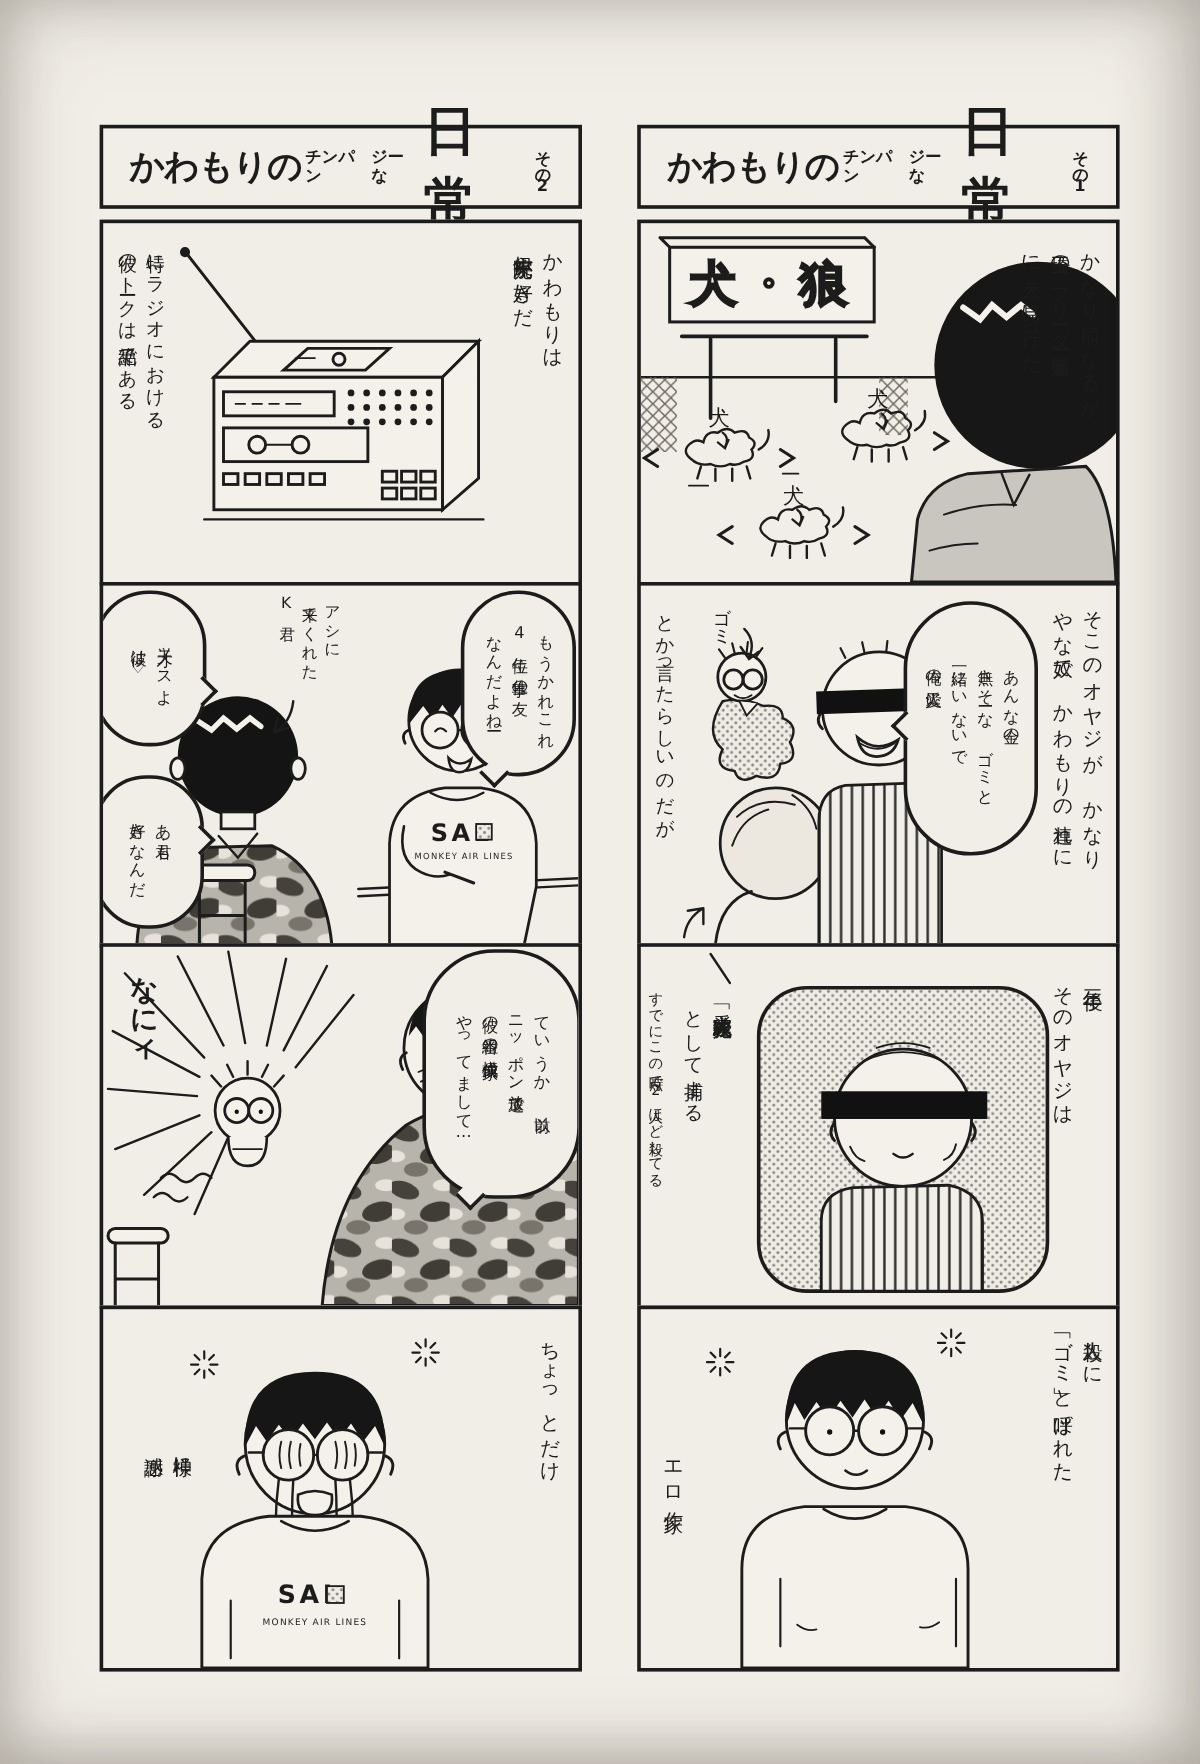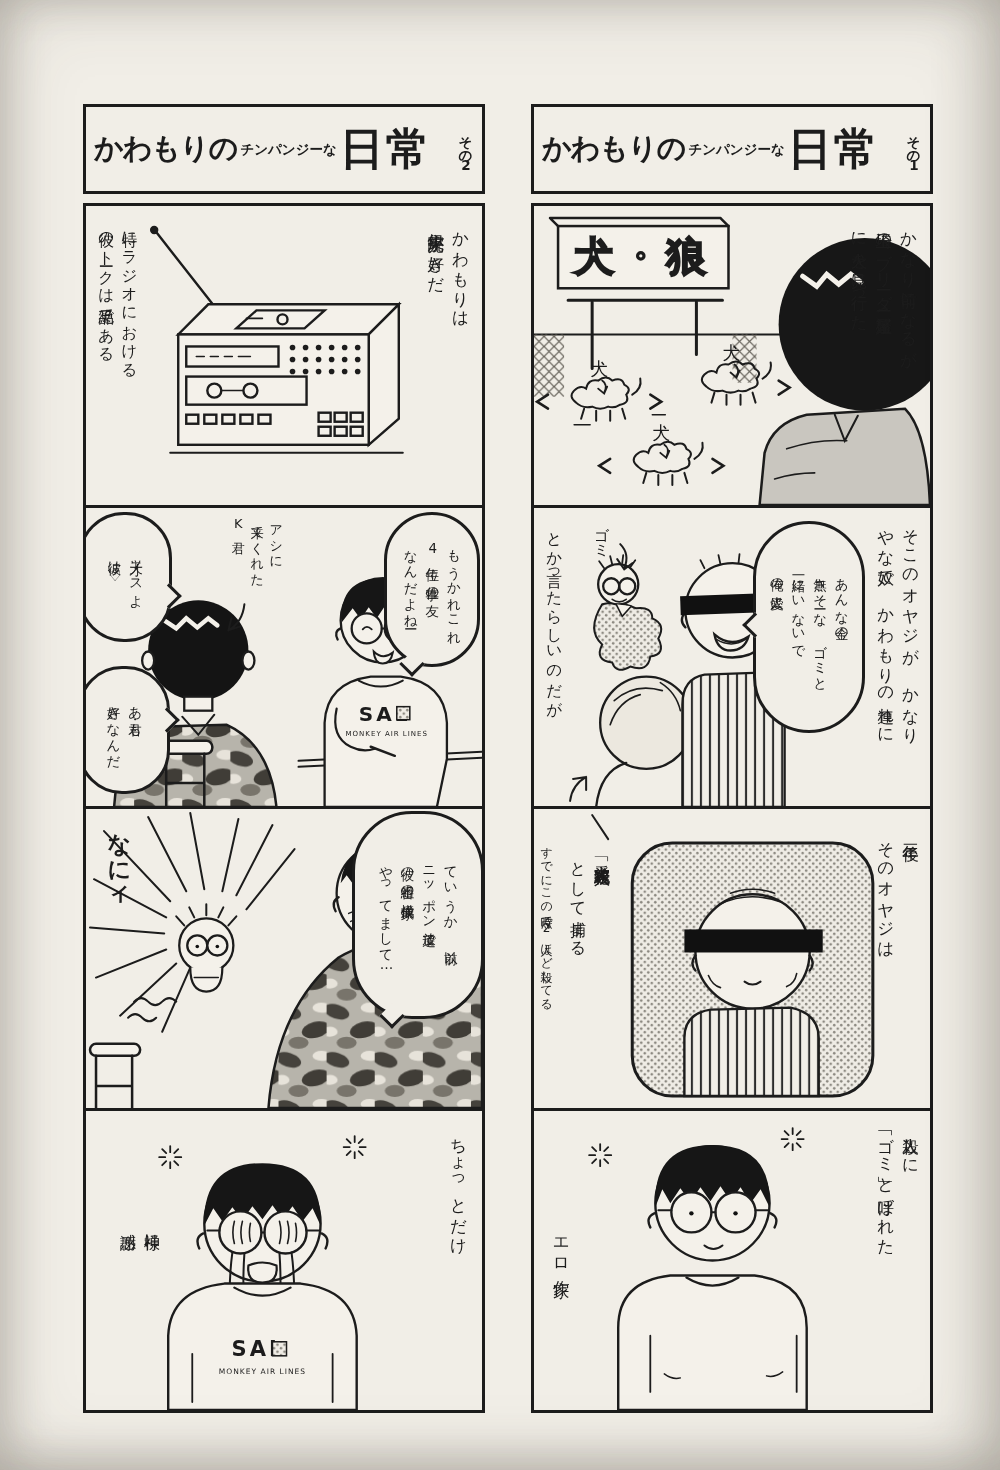--- a/index.html
+++ b/index.html
@@ -5,22 +5,22 @@
   :root{ --paper:#f1eee7; --ink:#1c1c1c; }
   html,body{margin:0;padding:0;background:#dddad2;}
   .page{position:relative;width:1000px;height:1470px;background:var(--paper);
         font-family:"DejaVu Sans",sans-serif;color:var(--ink);overflow:hidden;}
   .page::after{content:"";position:absolute;inset:0;pointer-events:none;
         box-shadow:inset 0 0 80px rgba(70,62,50,.16), inset -28px 0 46px rgba(70,62,50,.14),
                    inset 20px 0 36px rgba(70,62,50,.10), inset 0 -20px 40px rgba(70,62,50,.10);}
   .strip{position:absolute;width:402px;top:104px;}
   .strip-sono1{left:531px;}
   .strip-sono2{left:83px;}
-  .title-box{height:90px;border:3.5px solid var(--ink);background:var(--paper);
-        display:flex;align-items:center;padding:0 8px;box-sizing:border-box;}
+  .title-box{height:70px;border:3.5px solid var(--ink);background:var(--paper);
+        display:flex;align-items:center;padding:0 22px;box-sizing:border-box;}
   .t-name{font-size:29px;font-weight:700;letter-spacing:-1px;white-space:nowrap;}
   .t-small{display:flex;flex-direction:row;font-size:13.5px;font-weight:700;line-height:1.15;margin:2px 3px 0 3px;}
   .t-big{font-size:44px;font-weight:700;letter-spacing:2px;}
   .t-part{margin-left:auto;writing-mode:vertical-rl;text-orientation:upright;
         font-size:13.5px;font-weight:700;line-height:1;padding-right:2px;}
   .panel{position:relative;height:305px;border:3.5px solid var(--ink);background:var(--paper);
         margin-top:-3.5px;box-sizing:border-box;overflow:hidden;}
   .panel.first{margin-top:9px;}
   .art{position:absolute;left:0;top:0;width:100%;height:100%;}
   .vtext{position:absolute;writing-mode:vertical-rl;text-orientation:upright;

